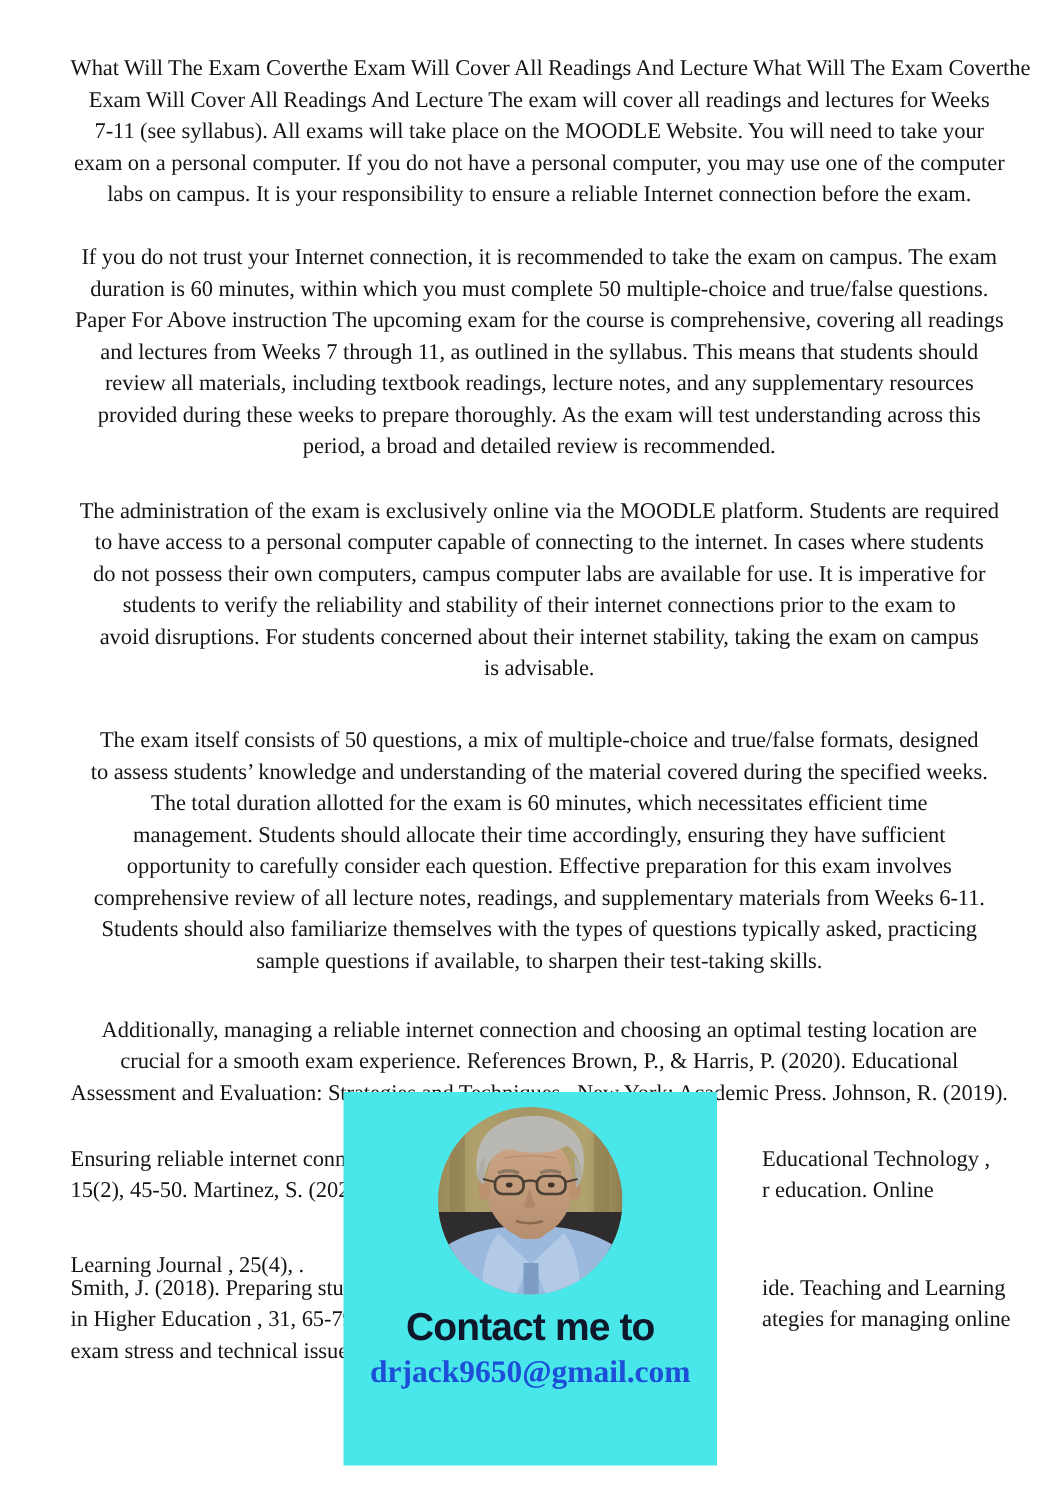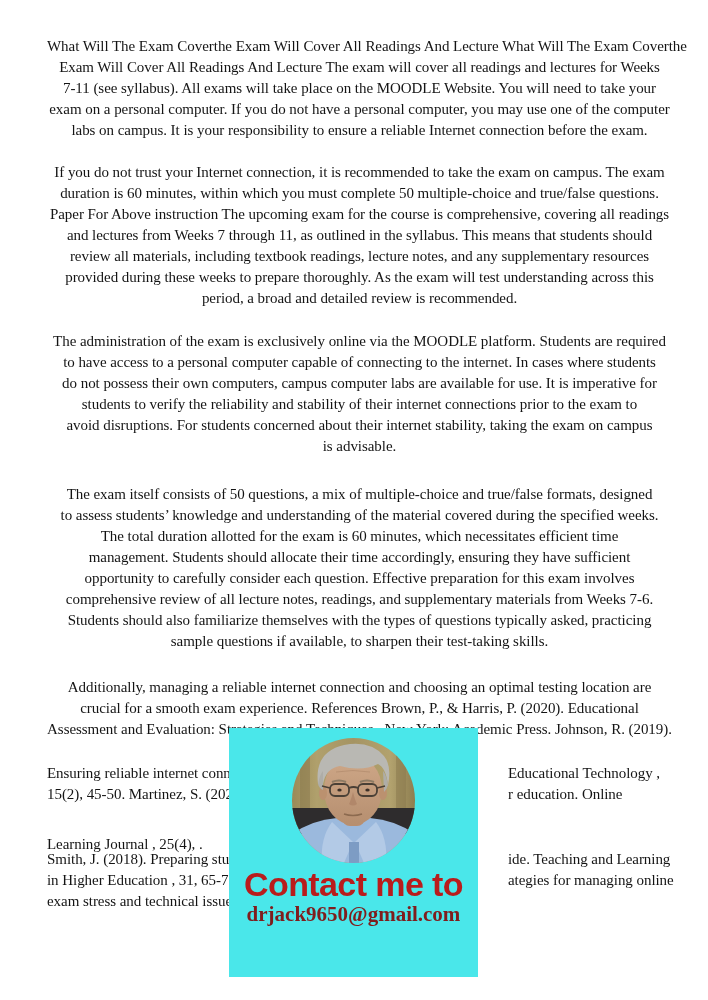--- a/index.html
+++ b/index.html
@@ -22,26 +22,26 @@
   .seg-right{position:absolute;left:433px;top:0;margin-left:28px;}
   .overlay{
     position:absolute;left:229px;top:728px;width:249px;height:249px;
     background:#4ae7ea;z-index:10;text-align:center;overflow:hidden;
   }
   .photo{
     width:123px;height:125px;margin:10px auto 0 auto;display:block;
   }
   .headline{
     font-family:"Liberation Sans", sans-serif;font-weight:700;
-    font-size:34px;line-height:31px;color:#b91c1c;letter-spacing:-0.6px;
+    font-size:26px;line-height:31px;color:#0f172a;letter-spacing:-0.6px;
     margin-top:6px;
   }
   .email{
     font-family:"Liberation Serif", serif;font-weight:700;
-    font-size:21px;line-height:25px;color:#7f1d1d;margin-top:2px;
+    font-size:21px;line-height:25px;color:#1d4ed8;margin-top:2px;
   }
 </style>
 </head>
 <body>
 
 <div class="page">
 
   <div class="para" style="top:36px">
       <div class="line">What Will The Exam Coverthe Exam Will Cover All Readings And Lecture What Will The Exam Coverthe</div>
       <div class="line">Exam Will Cover All Readings And Lecture The exam will cover all readings and lectures for Weeks</div>
@@ -65,21 +65,21 @@
       <div class="line">students to verify the reliability and stability of their internet connections prior to the exam to</div>
       <div class="line">avoid disruptions. For students concerned about their internet stability, taking the exam on campus</div>
       <div class="line">is advisable.</div>
     </div>
   <div class="para" style="top:484px">
       <div class="line">The exam itself consists of 50 questions, a mix of multiple-choice and true/false formats, designed</div>
       <div class="line">to assess students’ knowledge and understanding of the material covered during the specified weeks.</div>
       <div class="line">The total duration allotted for the exam is 60 minutes, which necessitates efficient time</div>
       <div class="line">management. Students should allocate their time accordingly, ensuring they have sufficient</div>
       <div class="line">opportunity to carefully consider each question. Effective preparation for this exam involves</div>
-      <div class="line">comprehensive review of all lecture notes, readings, and supplementary materials from Weeks 7-6.</div>
+      <div class="line">comprehensive review of all lecture notes, readings, and supplementary materials from Weeks 6-11.</div>
       <div class="line">Students should also familiarize themselves with the types of questions typically asked, practicing</div>
       <div class="line">sample questions if available, to sharpen their test-taking skills.</div>
     </div>
   <div class="para" style="top:677px">
       <div class="line">Additionally, managing a reliable internet connection and choosing an optimal testing location are</div>
       <div class="line">crucial for a smooth exam experience. References Brown, P., &amp; Harris, P. (2020). Educational</div>
       <div class="line">Assessment and Evaluation: Strategies and Techniques . New York: Academic Press. Johnson, R. (2019).</div>
     </div>
 
   <div class="split-row" style="top:763px">

